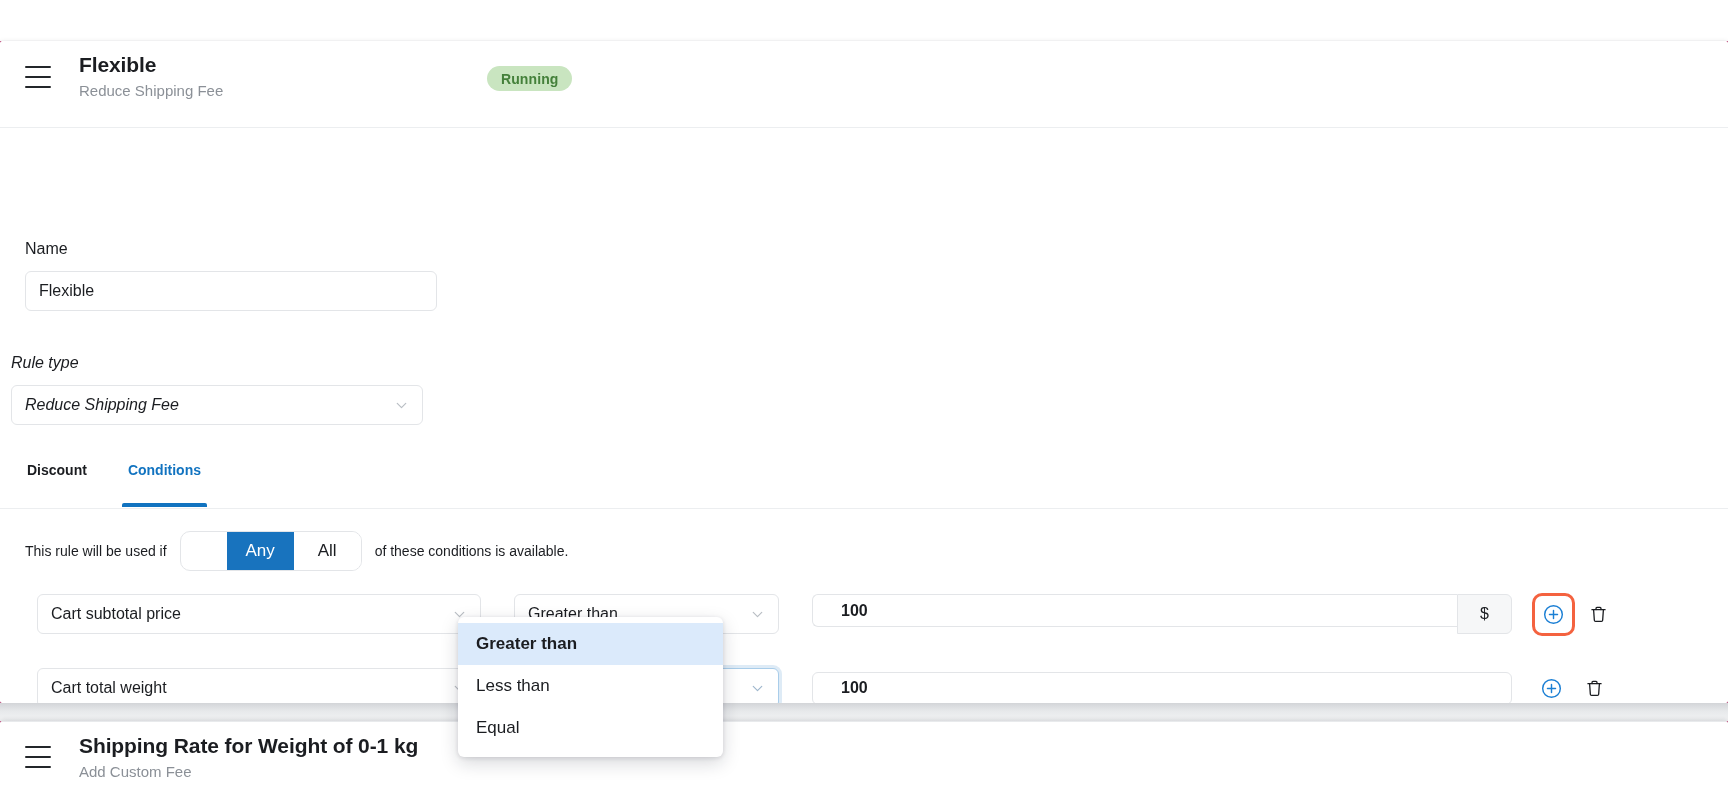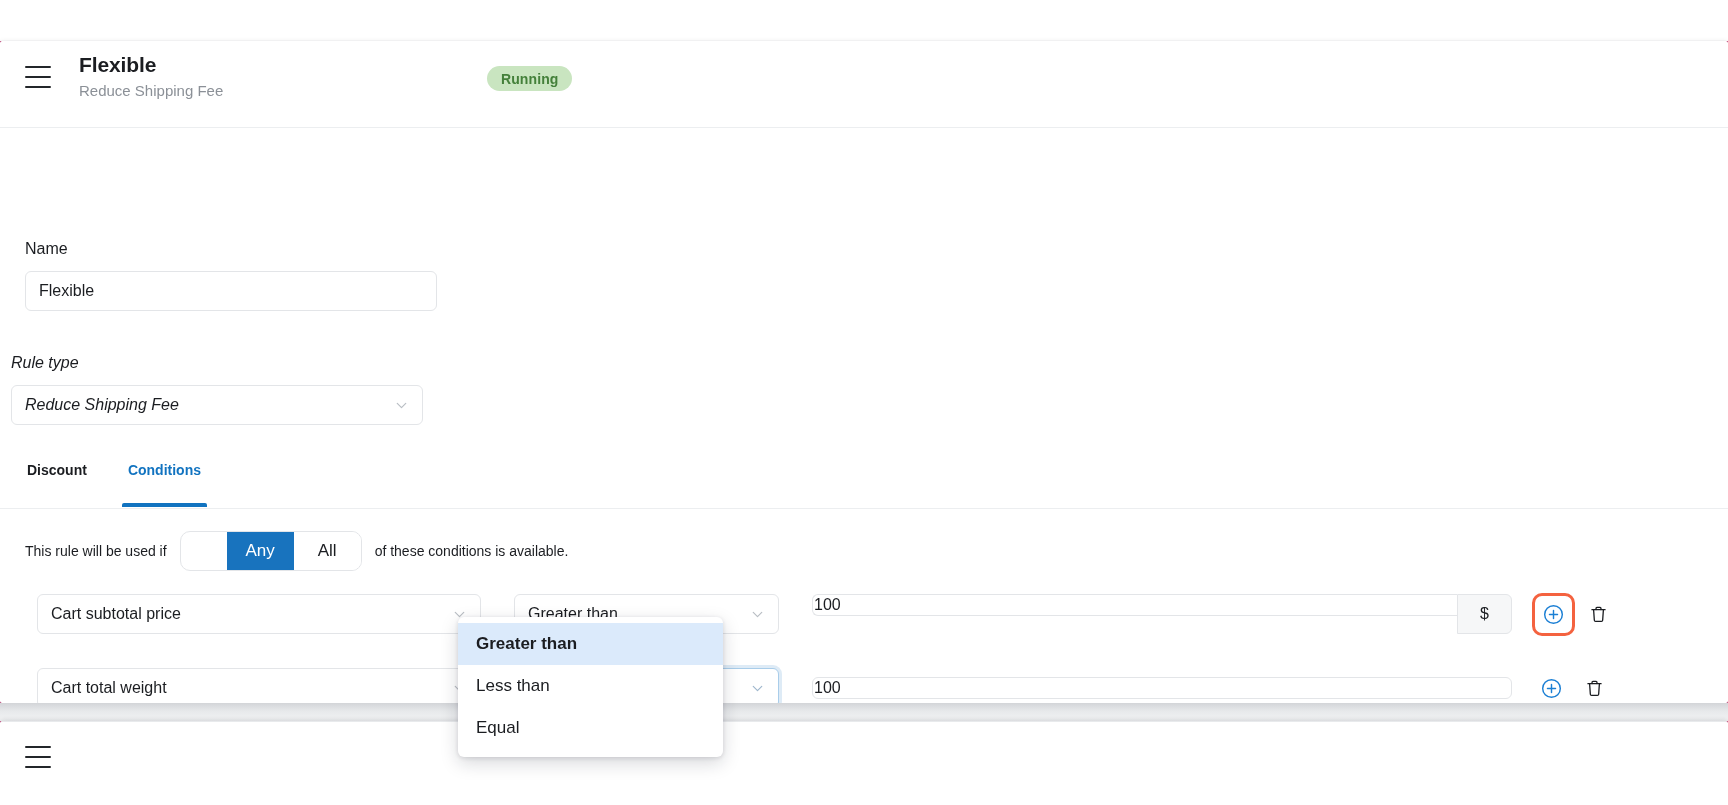--- a/index.html
+++ b/index.html
@@ -233,30 +233,31 @@
     cursor: pointer;
   }
   .cond-select.focused {
     border-color: #a9cdea;
     box-shadow: 0 0 0 3px rgba(24,115,190,0.14);
     color: #9aa0a7;
   }
 
   .val-input {
     width: 645px;
-    height: 22px;
+    height: 33px;
     border: 1px solid #e3e5e8;
     border-radius: 6px 0 0 6px;
     border-right: none;
     background: #ffffff;
     font-family: "Liberation Sans", sans-serif;
     font-size: 16px;
     color: #1b1d21;
-    padding: 0 1px;
+    padding: 0 28px;
     outline: none;
+    font-weight: bold;
   }
   .val-input.full {
     width: 700px;
     border-radius: 6px;
     border-right: 1px solid #e3e5e8;
   }
   .val-suffix {
     width: 55px;
     height: 40px;
     border: 1px solid #e3e5e8;
@@ -488,20 +489,24 @@
 
   <div class="gap-band"></div>
 
   <div class="card card-second">
     <div class="card-header">
       <div class="drag-handle">
         <span></span>
           <span></span>
           <span></span>
       </div>
+      <div class="header-titles">
+        <div class="header-title">Shipping Rate for Weight of 0-1 kg</div>
+        <div class="header-subtitle">Add Custom Fee</div>
+      </div>
     </div>
   </div>
 
   <div class="dropdown">
     <div class="dd-item selected">Greater than</div>
     <div class="dd-item">Less than</div>
     <div class="dd-item">Equal</div>
   </div>
 
 </div>

